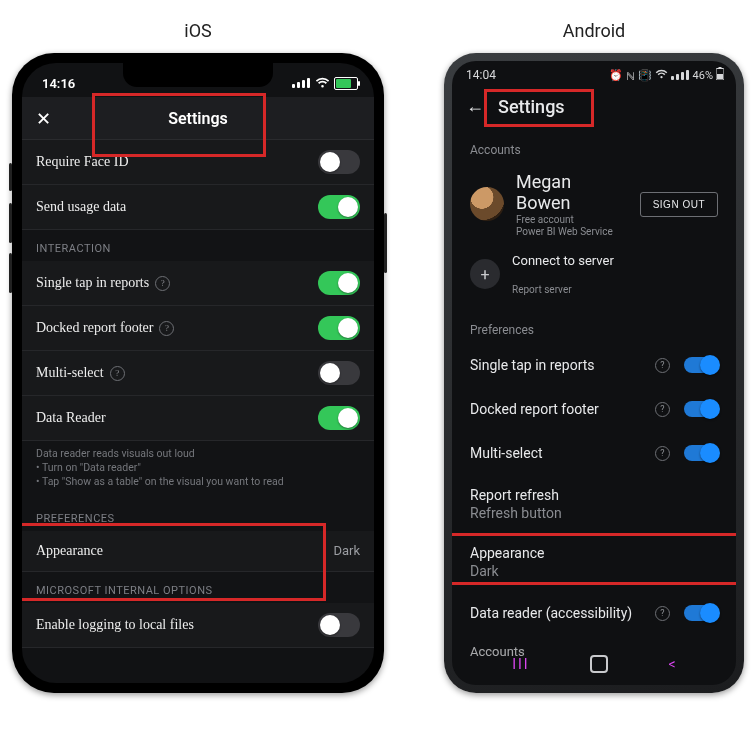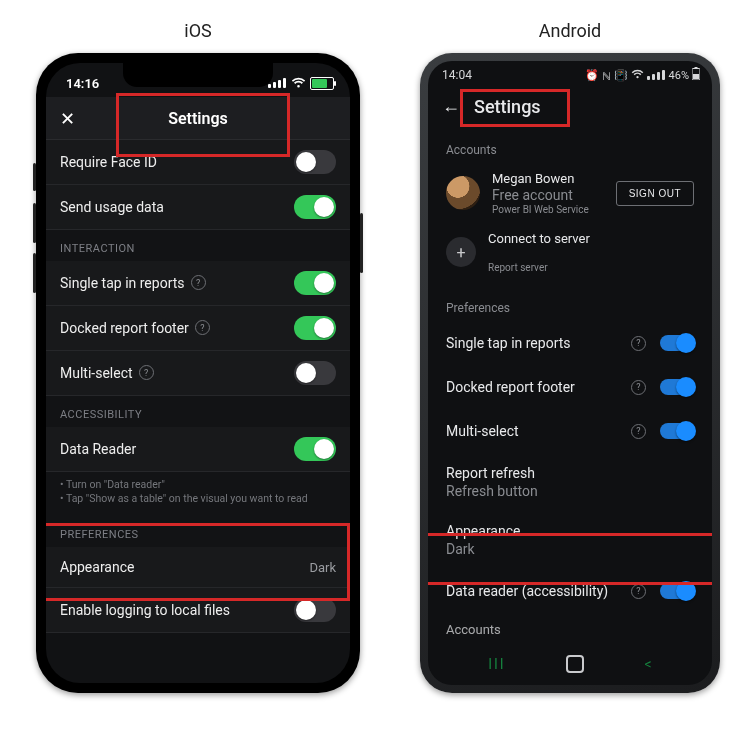--- a/index.html
+++ b/index.html
@@ -22,21 +22,21 @@
     align-items: center;
   }
   .platform-label {
     font-size: 18px;
     color: #222;
     margin-bottom: 12px;
   }
 
   
   .iphone {
-    width: 324px;
+    width: 372px;
     height: 640px;
     background: #000;
     border-radius: 42px;
     padding: 10px;
     box-sizing: border-box;
     position: relative;
     box-shadow: 0 2px 6px rgba(0,0,0,.4);
   }
   .iphone .side-btn { position:absolute; background:#222; border-radius:2px; }
   .iphone .btn-left1 { left:-3px; top:110px; width:3px; height:28px; }
@@ -86,21 +86,21 @@
   .ios-header .title { font-size:16px; font-weight:600;}
 
   .ios-list { font-size:14px; }
   .ios-row {
     display:flex; align-items:center; justify-content:space-between;
     padding: 10px 14px;
     background:#18191b;
     border-bottom:1px solid #26272a;
     min-height:20px;
   }
-  .ios-row .label { display:flex; align-items:flex-start; gap:6px; color:#eee;}
+  .ios-row .label { display:flex; align-items:center; gap:6px; color:#eee;font-family:Liberation Serif, serif;}
   .ios-row .val { color:#9a9ca1; font-size:13px; }
   .ios-section {
     padding: 12px 14px 6px 14px;
     font-size:11px;
     letter-spacing:0.5px;
     color:#7d7f85;
     background:#121315;
   }
   .ios-hint {
     padding: 6px 14px 10px 14px;
@@ -197,21 +197,21 @@
     width:34px;height:16px;border-radius:8px;position:relative;background:#1f79d6;
   }
   .and-toggle .knob{
     position:absolute;top:-2px;right:-2px;width:20px;height:20px;border-radius:50%;
     background:#1a8cff;box-shadow:0 1px 2px rgba(0,0,0,.5);
   }
 
   .and-nav {
     position:absolute; bottom:6px; left:0; right:0;
     display:flex; justify-content:space-around; align-items:center;
-    padding:6px 30px; color:#15803d; font-size:14px;
+    padding:6px 30px; color:#d946ef; font-size:14px;
   }
   .home-ind { width:14px;height:14px;border:2px solid #c9cacd;border-radius:4px;}
   .recents { letter-spacing:2px; }
 </style>
 </head>
 <body>
 
 <div class="container">
 
   <div class="phone-col">
@@ -295,44 +295,45 @@
           <div class="ios-row">
             <span class="label">
               <span>Multi-select</span>
               <span class="help-icon">?</span>
             </span>
             <span class="toggle off">
                 <span class="knob"></span>
               </span>
           </div>
 
-          <div class="ios-section">ACCESSIBILITY</div>
 
           <div class="ios-row">
             <span class="label">
                 <span>Data Reader</span>
               </span>
             <span class="toggle on">
                 <span class="knob"></span>
               </span>
           </div>
           <div class="ios-hint">
+            <div>Data reader reads visuals out loud</div>
             <div>• Turn on "Data reader"</div>
             <div>• Tap "Show as a table" on the visual you want to read</div>
           </div>
 
           <div class="ios-section">PREFERENCES</div>
 
           <div class="ios-row">
             <span class="label">
                 <span>Appearance</span>
               </span>
             <span class="val">Dark</span>
           </div>
 
+          <div class="ios-section">MICROSOFT INTERNAL OPTIONS</div>
 
           <div class="ios-row">
             <span class="label">
                 <span>Enable logging to local files</span>
               </span>
             <span class="toggle off">
                 <span class="knob"></span>
               </span>
           </div>
 
@@ -381,22 +382,22 @@
         <div class="and-header">
           <span class="back-arrow">←</span>
           <span class="and-title">Settings</span>
         </div>
 
         <div class="and-section">Accounts</div>
 
         <div class="and-user">
           <span class="avatar"></span>
           <div class="main" style="flex:1;display:flex;flex-direction:column;gap:1px">
-            <span style="font-size:13px">Megan Bowen</span>
-            <span style="font-size:14px;color:#8a8c91">Free account</span>
+            <span style="font-size:18px">Megan Bowen</span>
+            <span style="font-size:10px;color:#8a8c91">Free account</span>
             <span style="font-size:10px;color:#8a8c91">Power BI Web Service</span>
           </div>
           <button class="sign-out-btn">SIGN OUT</button>
         </div>
 
         <div class="and-user">
           <span class="plus-circle">+</span>
           <div class="main" style="display:flex;flex-direction:column;gap:16px">
             <span style="font-size:13px">Connect to server</span>
             <span style="font-size:10px;color:#8a8c91">Report server</span>

